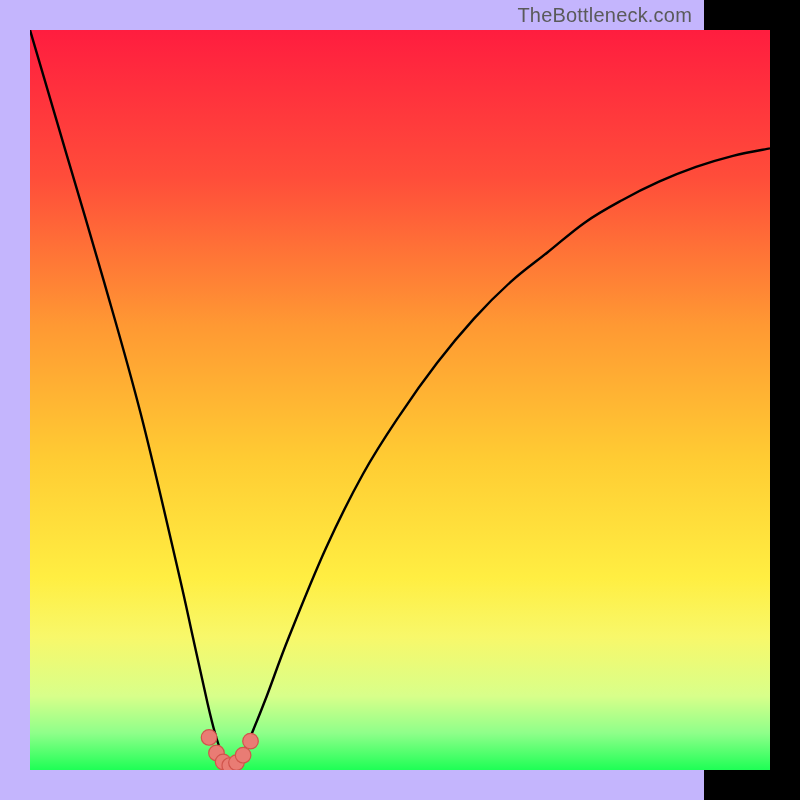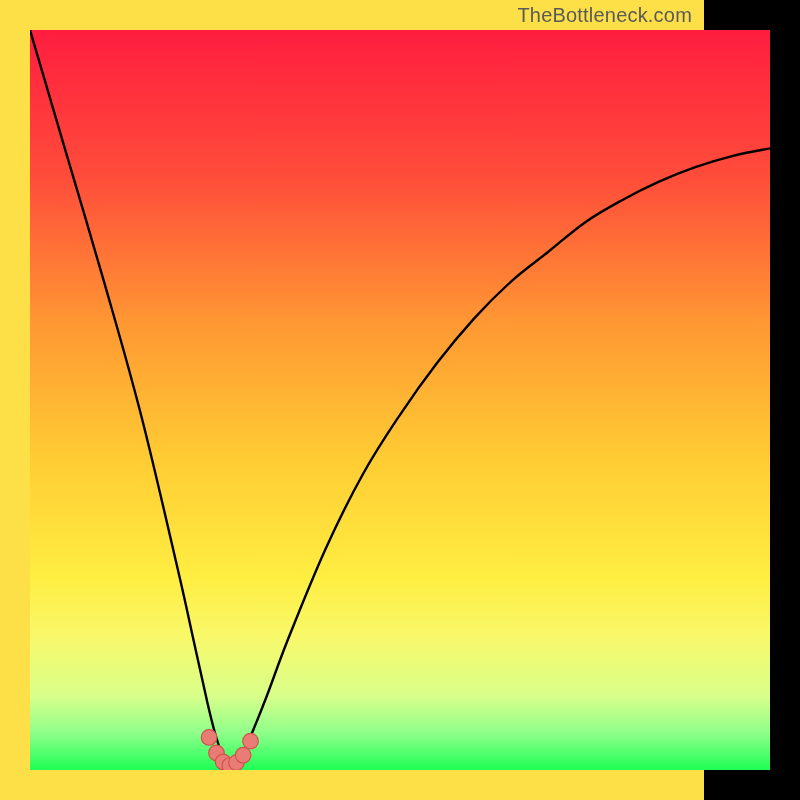--- a/index.html
+++ b/index.html
@@ -9,21 +9,21 @@
     height: 800px;
     background: #000;
     overflow: hidden;
   }
   .frame {
     position: absolute;
     top: 0;
     left: 0;
     width: 704px;
     height: 800px;
-    background: #fde047;
+    background: #c4b5fd;
   }
   .plot-area {
     position: absolute;
     left: 30px;
     top: 30px;
     width: 740px;
     height: 740px;
     
   }
   .gradient {

